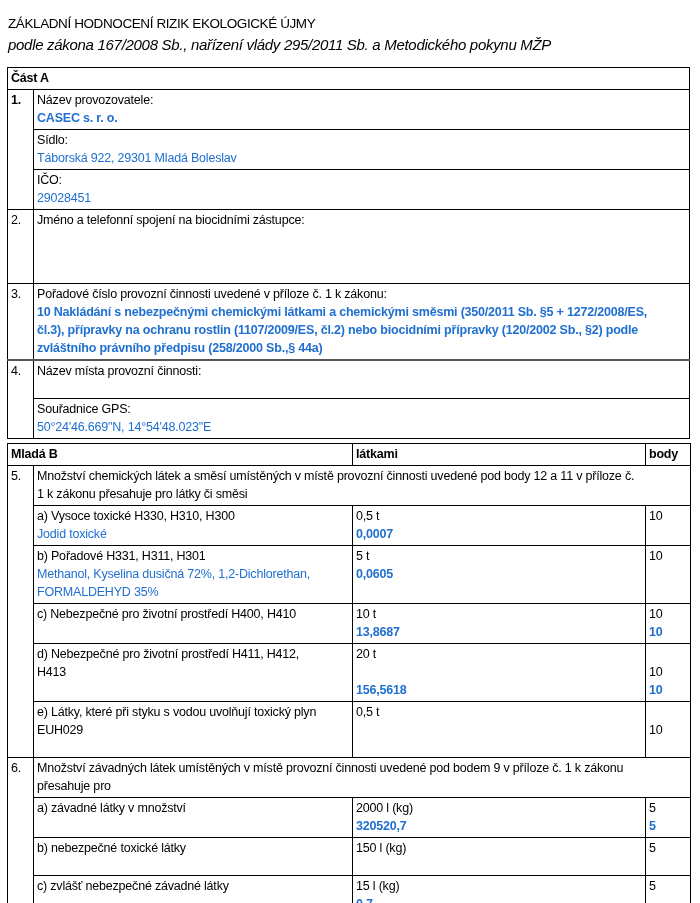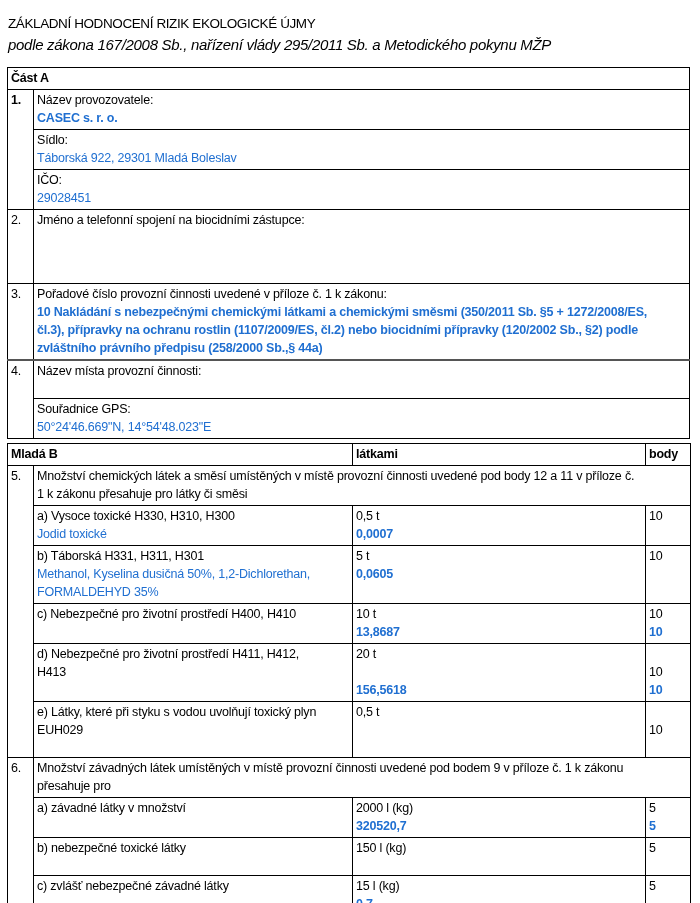--- a/index.html
+++ b/index.html
@@ -121,22 +121,22 @@
     <td>
       <span class="line">0,5 t</span>
       <span class="line blue bold">0,0007</span>
     </td>
     <td class="right">
       <span class="line">10</span>
     </td>
   </tr>
   <tr>
     <td>
-      <span class="line">b) Táborská H331, H311, H301</span>
-      <span class="line blue">Methanol, Kyselina dusičná 50%, 1,2-Dichlorethan,</span>
+      <span class="line">b) Pořadové H331, H311, H301</span>
+      <span class="line blue">Methanol, Kyselina dusičná 72%, 1,2-Dichlorethan,</span>
       <span class="line blue">FORMALDEHYD 35%</span>
     </td>
     <td>
       <span class="line">5 t</span>
       <span class="line blue bold">0,0605</span>
     </td>
     <td class="right">
       <span class="line">10</span>
     </td>
   </tr>

